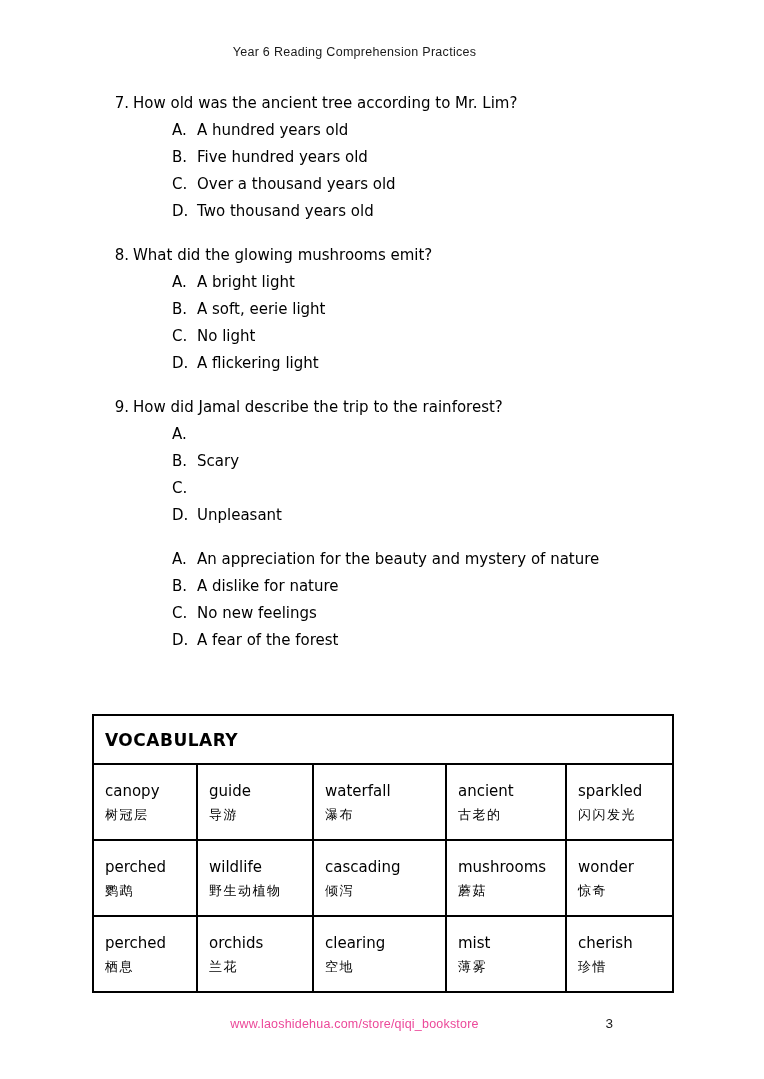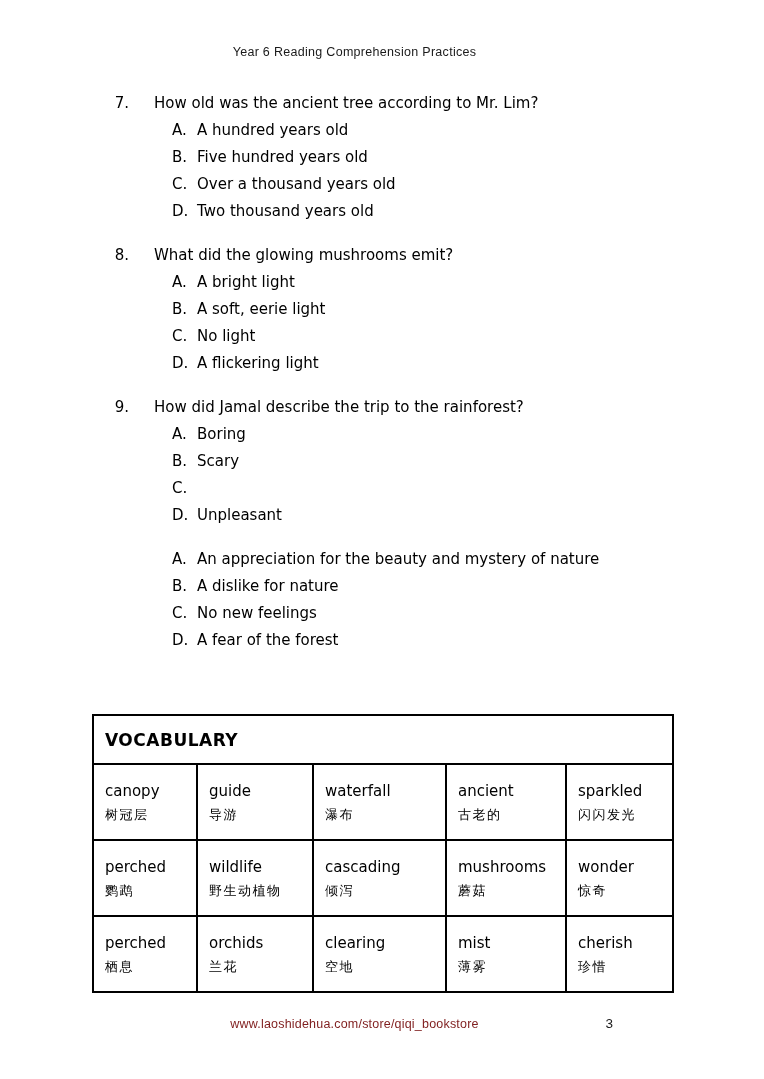--- a/index.html
+++ b/index.html
@@ -11,35 +11,35 @@
     position:absolute;top:45px;left:0;width:100%;text-align:center;
     font-family:"Liberation Sans",sans-serif;font-size:12.5px;letter-spacing:0.3px;color:#1a1a1a;
   }
   .questions{
     position:absolute;top:90px;left:105px;right:40px;
     font-size:15px;line-height:27px;
   }
   .question{margin-bottom:17px;}
   .q-line{display:flex;}
   .q-num{width:24px;text-align:right;margin-right:4px;flex:none;}
-  .q-text{flex:1;margin-left:21px;}
+  .q-text{flex:1;}
   .opt{display:flex;padding-left:67px;}
   .opt-letter{width:25px;flex:none;}
   .opt-text{flex:1;}
   table.vocab{
     position:absolute;top:714px;left:92px;border-collapse:collapse;table-layout:fixed;
   }
   table.vocab td{border:2px solid #000000;text-align:left;vertical-align:middle;padding:11px;}
   td.vocab-title{height:25px;font-weight:bold;font-size:17px;letter-spacing:0.5px;}
   td.vocab-cell{height:52px;}
   .en{font-size:15px;line-height:25px;}
   .zh{font-family:"DejaVu Serif","Liberation Serif",serif;font-size:13px;line-height:21px;letter-spacing:1.5px;}
   .footer-url{
     position:absolute;top:1017px;left:0;width:100%;text-align:center;
-    font-family:"Liberation Sans",sans-serif;font-size:12.5px;letter-spacing:0.2px;color:#7f1d1d;
+    font-family:"Liberation Sans",sans-serif;font-size:12.5px;letter-spacing:0.2px;color:#ec4899;
   }
   .page-num{
     position:absolute;top:1016px;right:96px;
     font-family:"Liberation Sans",sans-serif;font-size:13.5px;color:#1a1a1a;
   }
 </style>
 </head>
 <body>
 
 <div class="page">
@@ -94,21 +94,20 @@
       </div>
     </div>
 
     <div class="question">
       <div class="q-line">
         <span class="q-num">9.</span>
         <span class="q-text">How did Jamal describe the trip to the rainforest?</span>
       </div>
       <div class="opt">
         <span class="opt-letter">A.</span>
-        <span class="opt-text">Boring</span>
       </div>
       <div class="opt">
         <span class="opt-letter">B.</span>
         <span class="opt-text">Scary</span>
       </div>
       <div class="opt">
         <span class="opt-letter">C.</span>
       </div>
       <div class="opt">
         <span class="opt-letter">D.</span>

